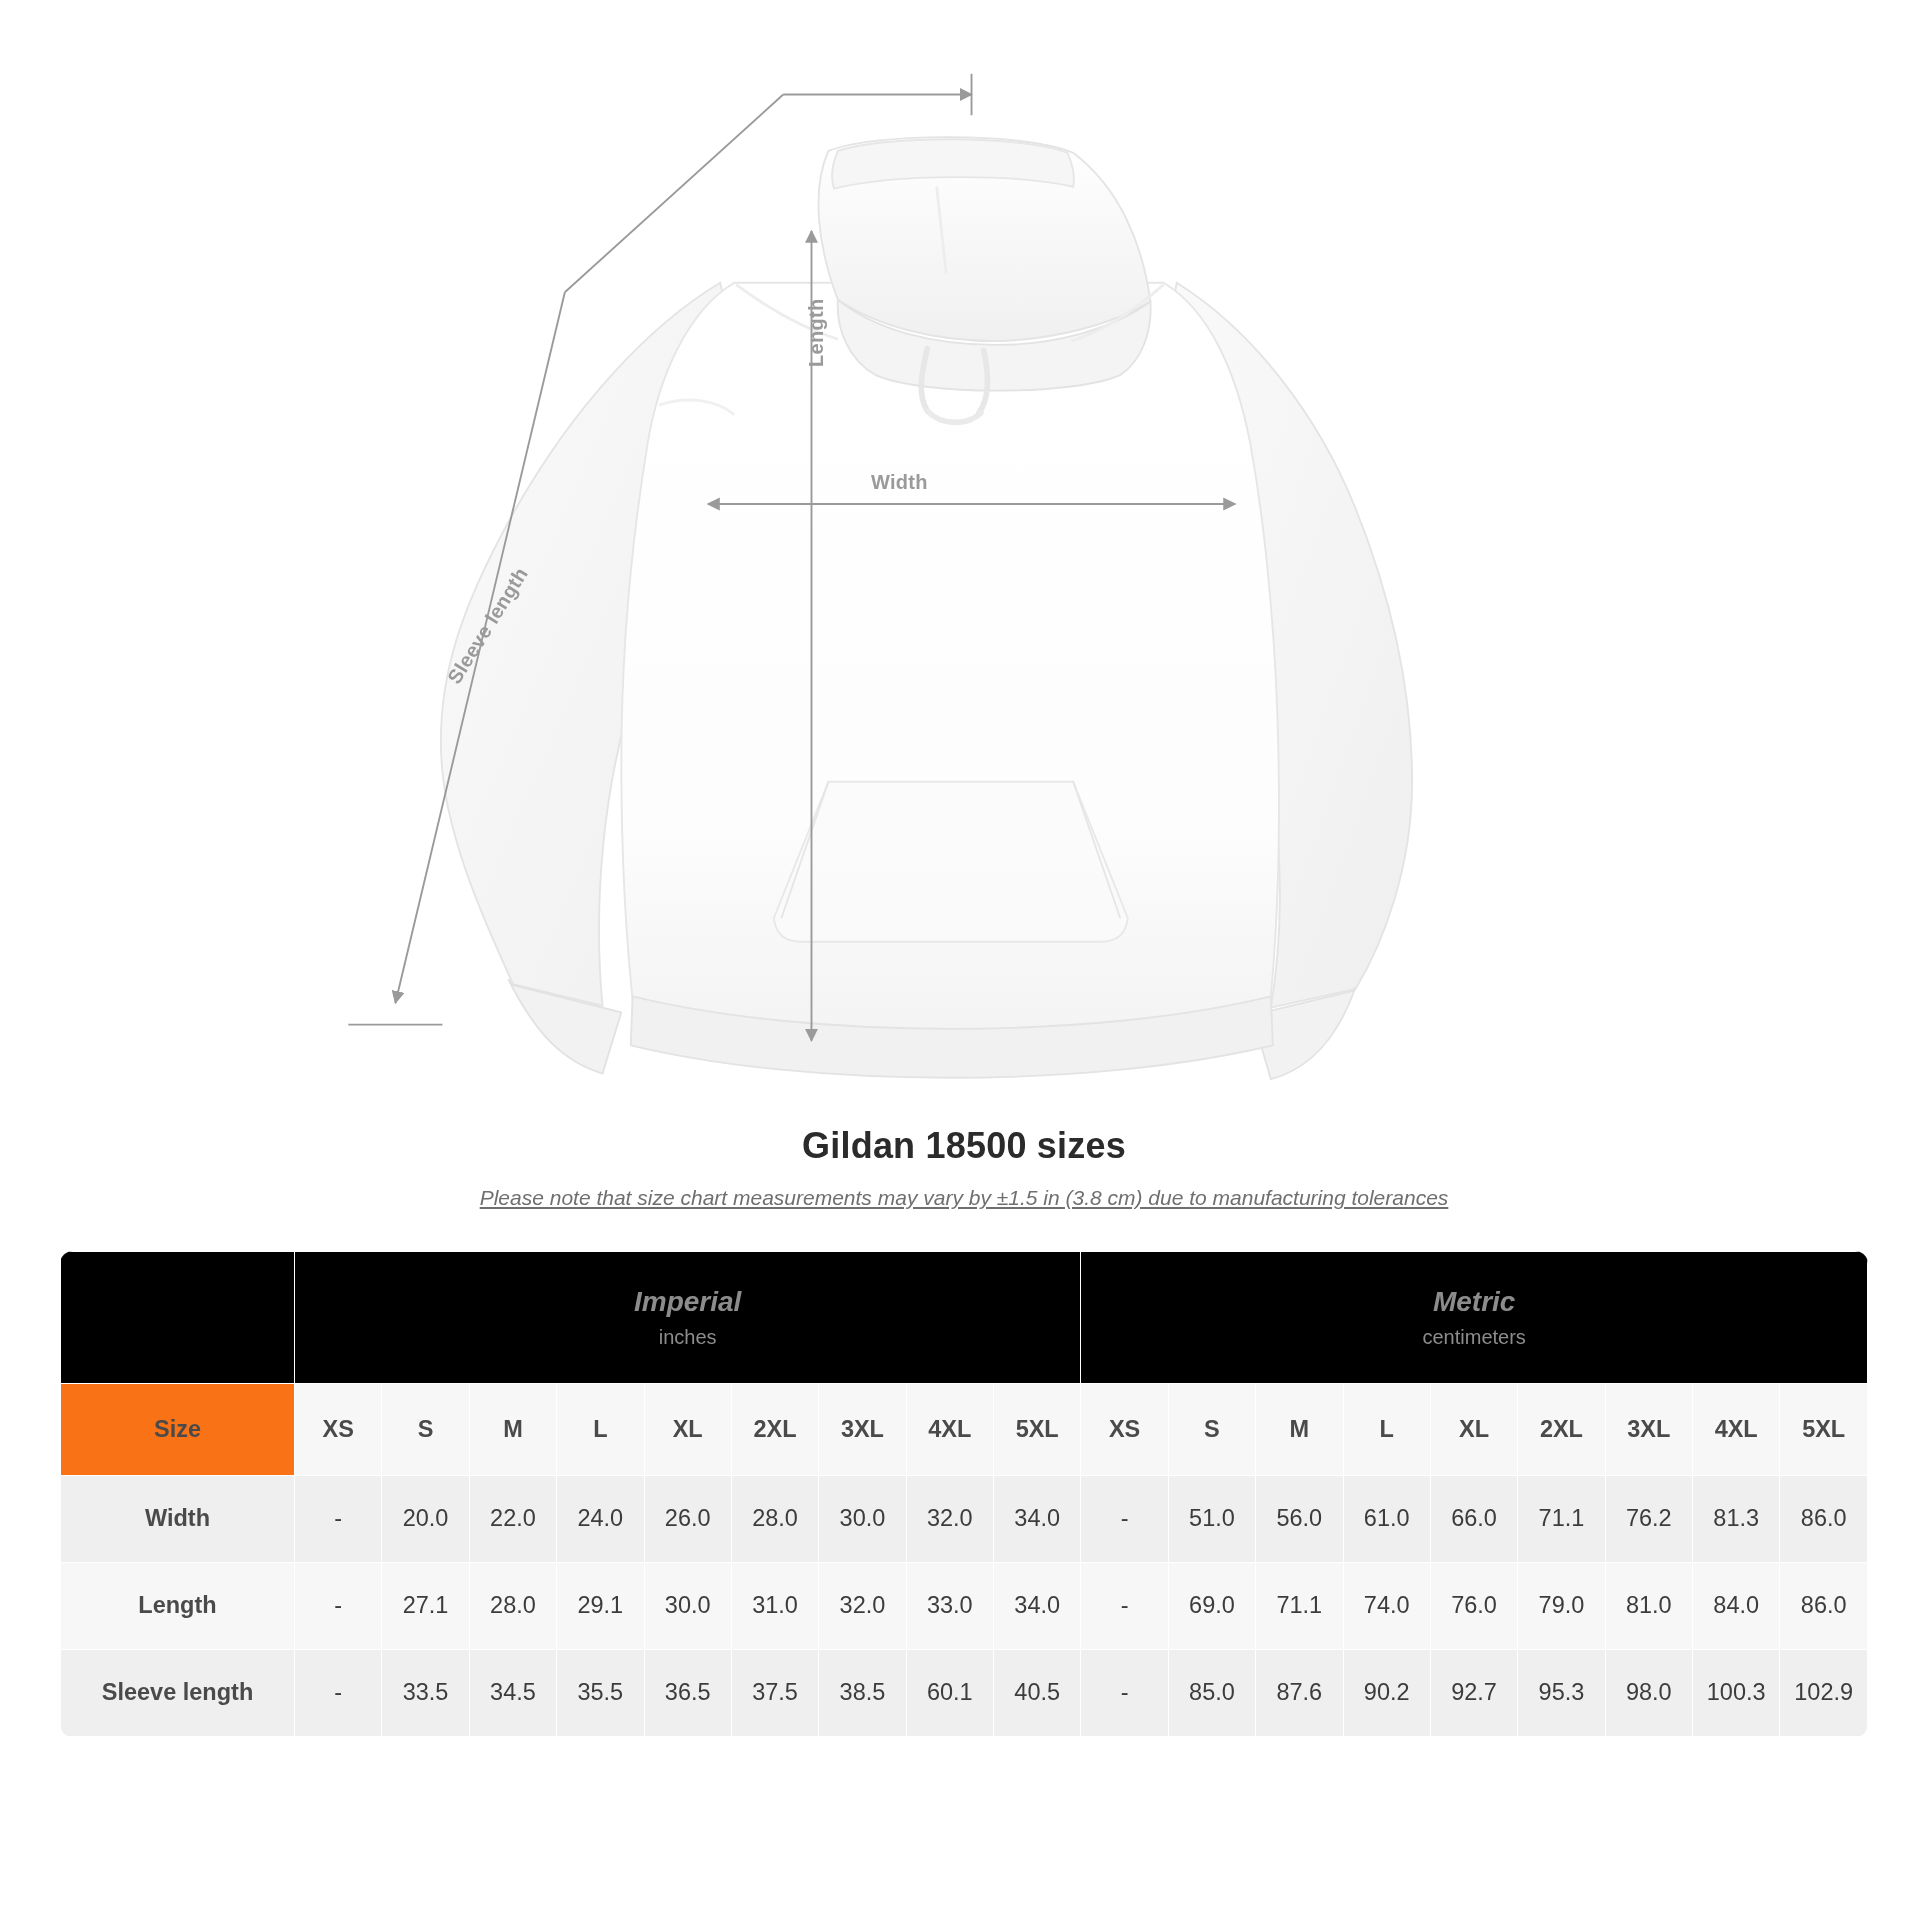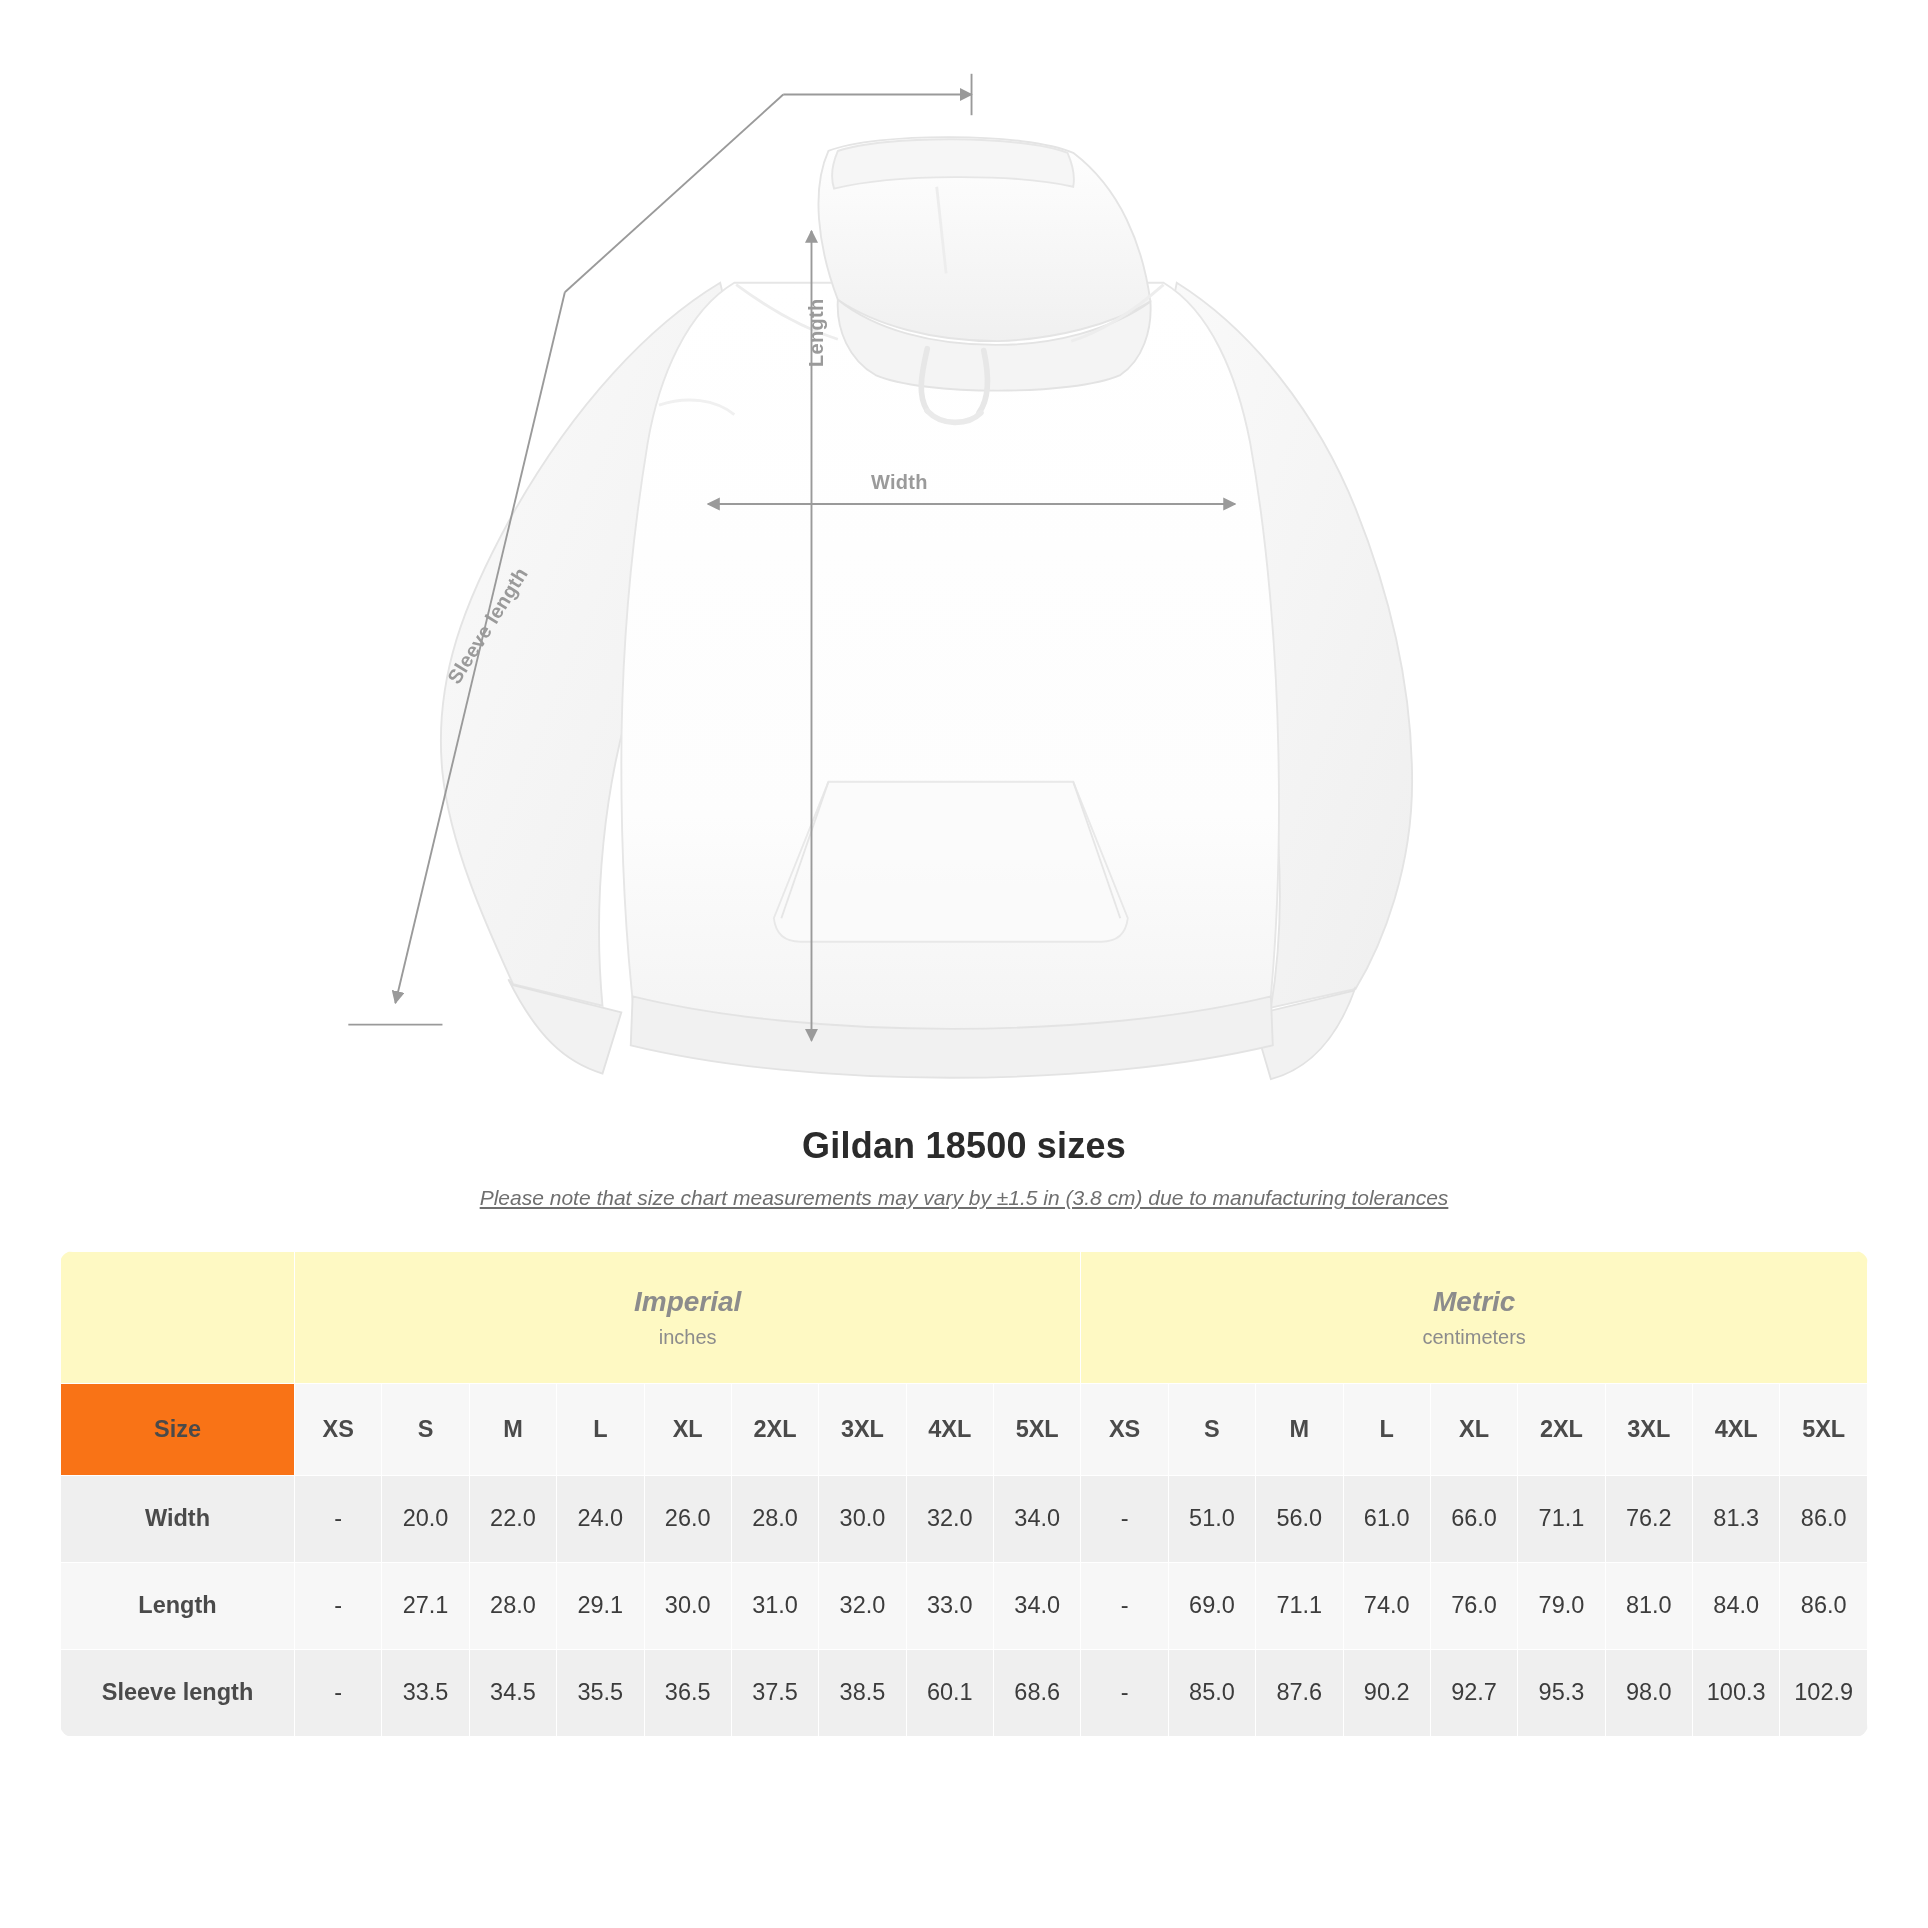--- a/index.html
+++ b/index.html
@@ -83,21 +83,21 @@
     width: 100%;
     border-collapse: collapse;
     table-layout: fixed;
   }
   table.size-table td, table.size-table th {
     border: 0.9px solid #ffffff;
     text-align: center;
     vertical-align: middle;
   }
   .unit-header td {
-    background: #fef9c3;
+    background: #000000;
     height: 132px;
     padding: 0;
   }
   .unit-name {
     font-size: 28px;
     font-style: italic;
     font-weight: bold;
     color: #8c8c8c;
   }
   .unit-sub {
@@ -319,21 +319,21 @@
         <tr class="data-row alt">
           <td class="rowlabel">Sleeve length</td>
           <td>-</td>
           <td>33.5</td>
           <td>34.5</td>
           <td>35.5</td>
           <td>36.5</td>
           <td>37.5</td>
           <td>38.5</td>
           <td>60.1</td>
-          <td>68.6</td>
+          <td>40.5</td>
           <td>-</td>
           <td>85.0</td>
           <td>87.6</td>
           <td>90.2</td>
           <td>92.7</td>
           <td>95.3</td>
           <td>98.0</td>
           <td>100.3</td>
           <td>102.9</td>
         </tr>

